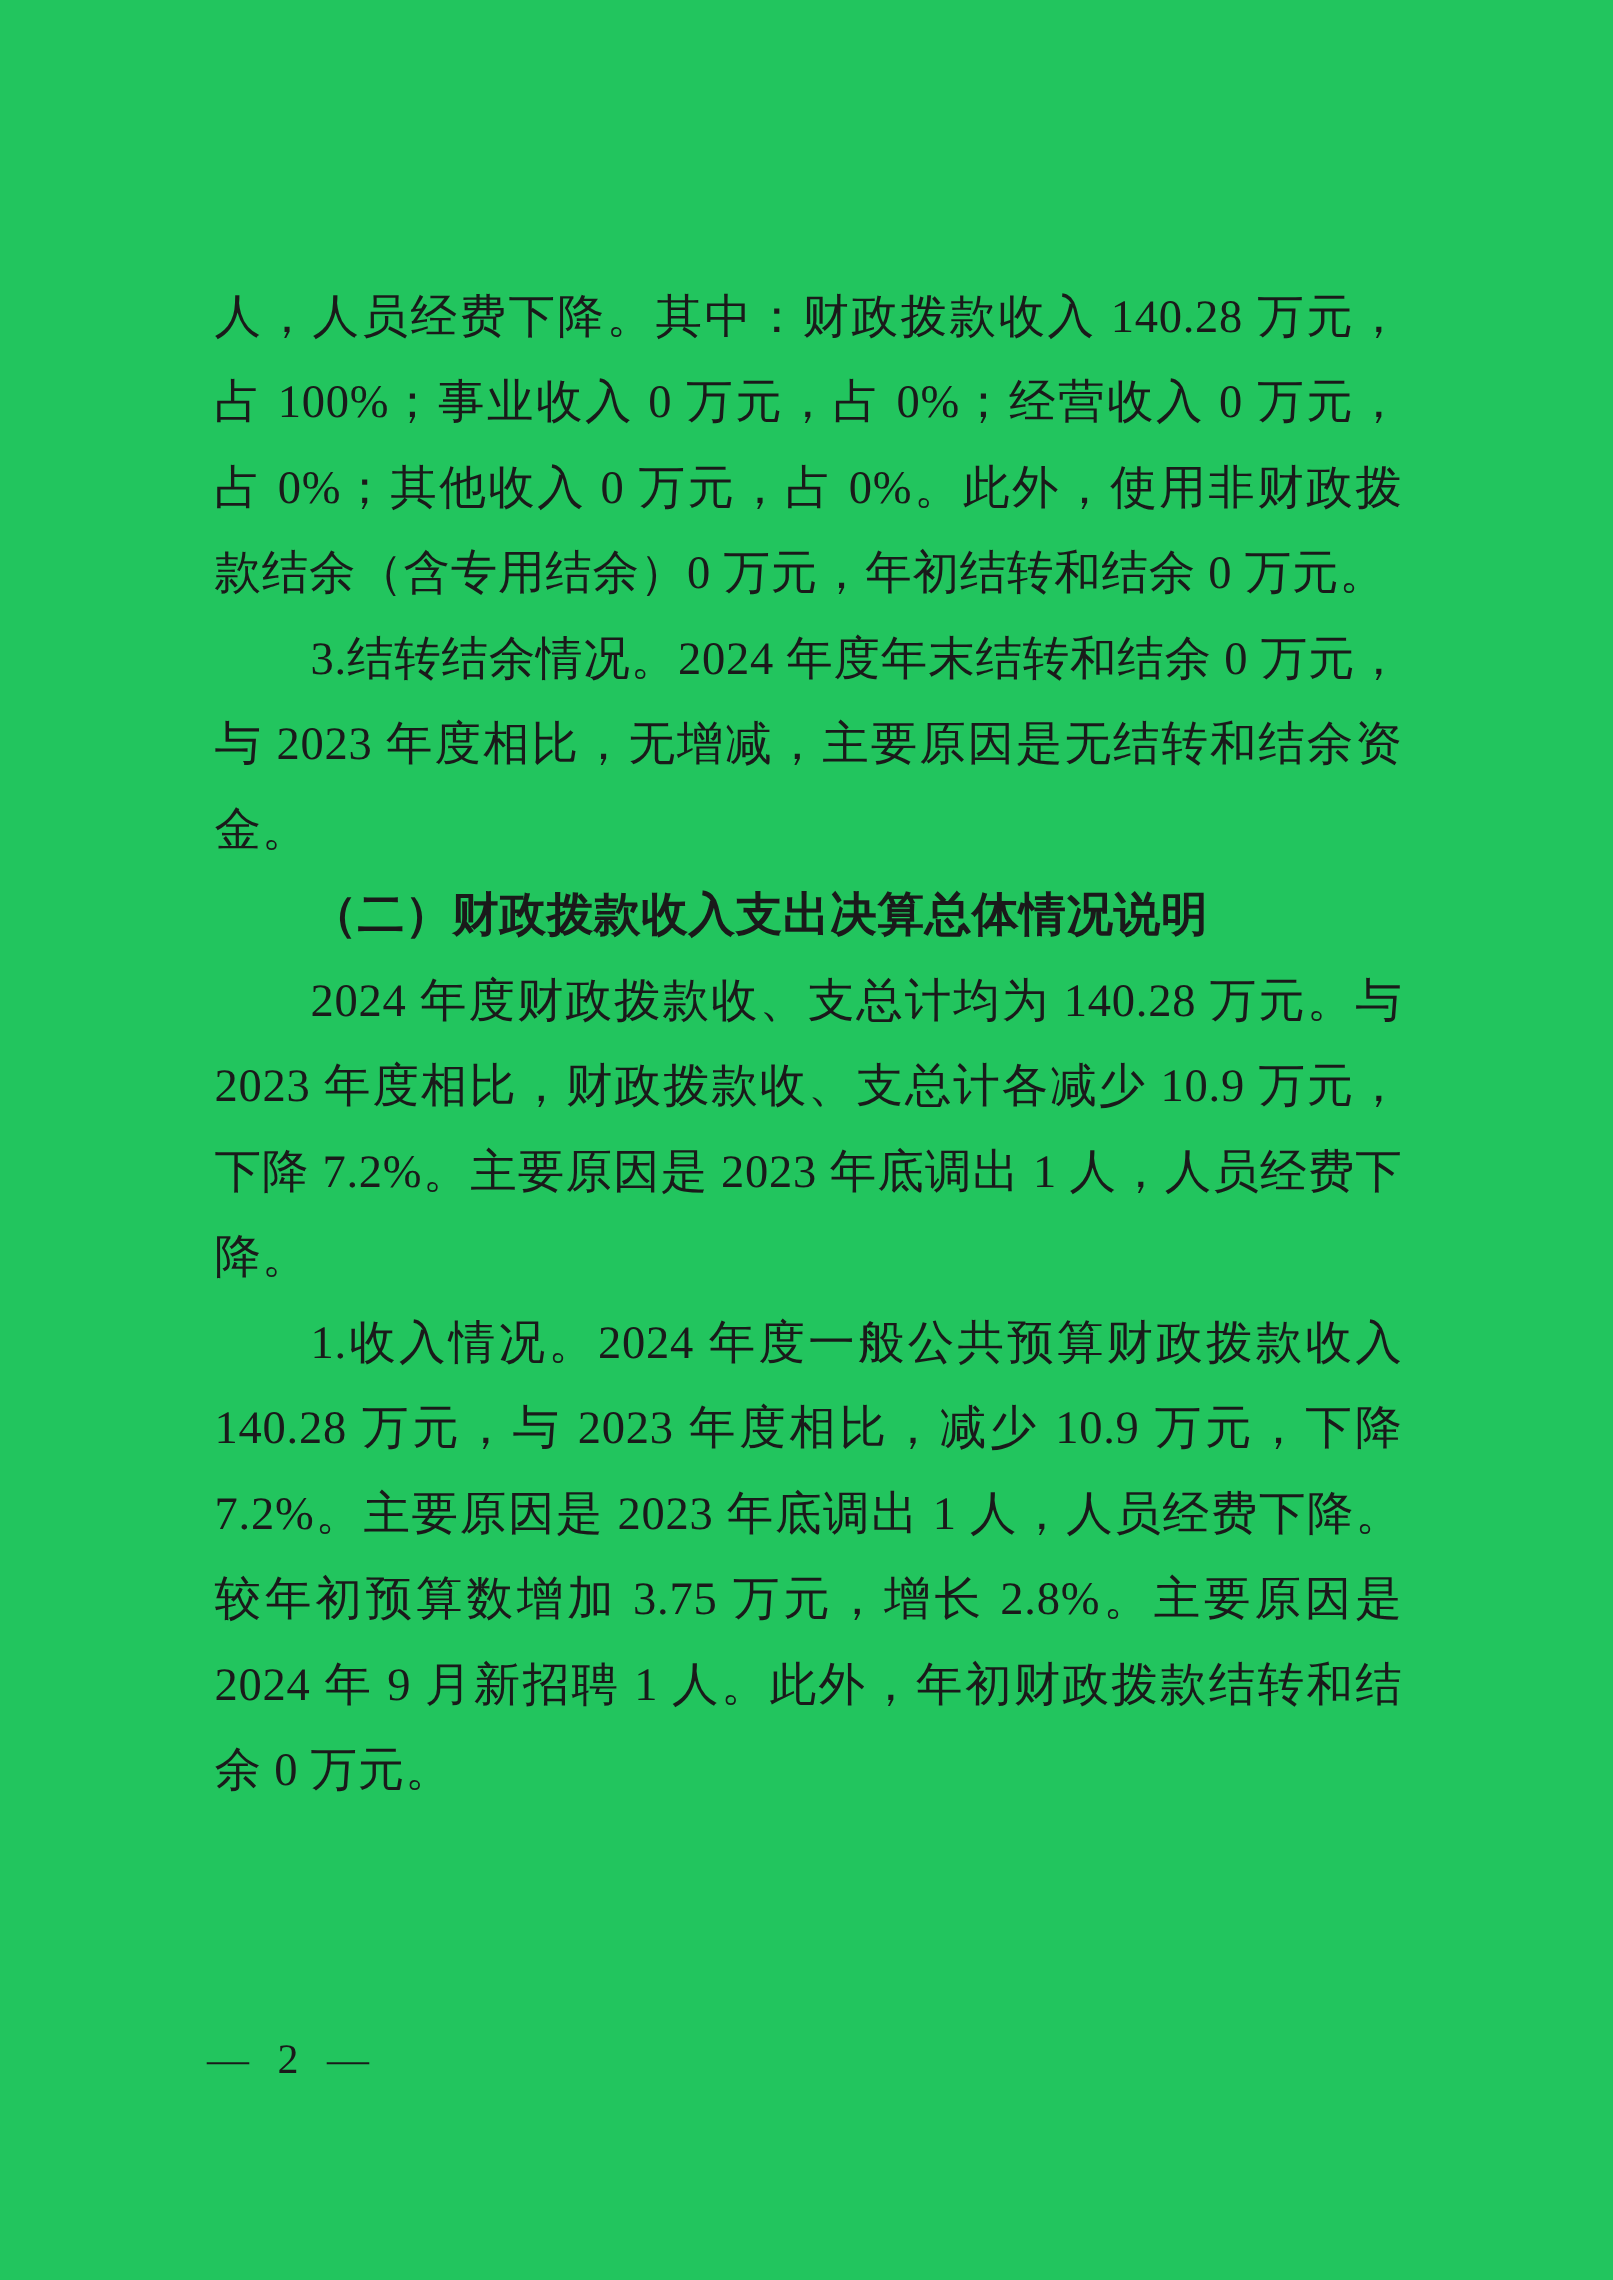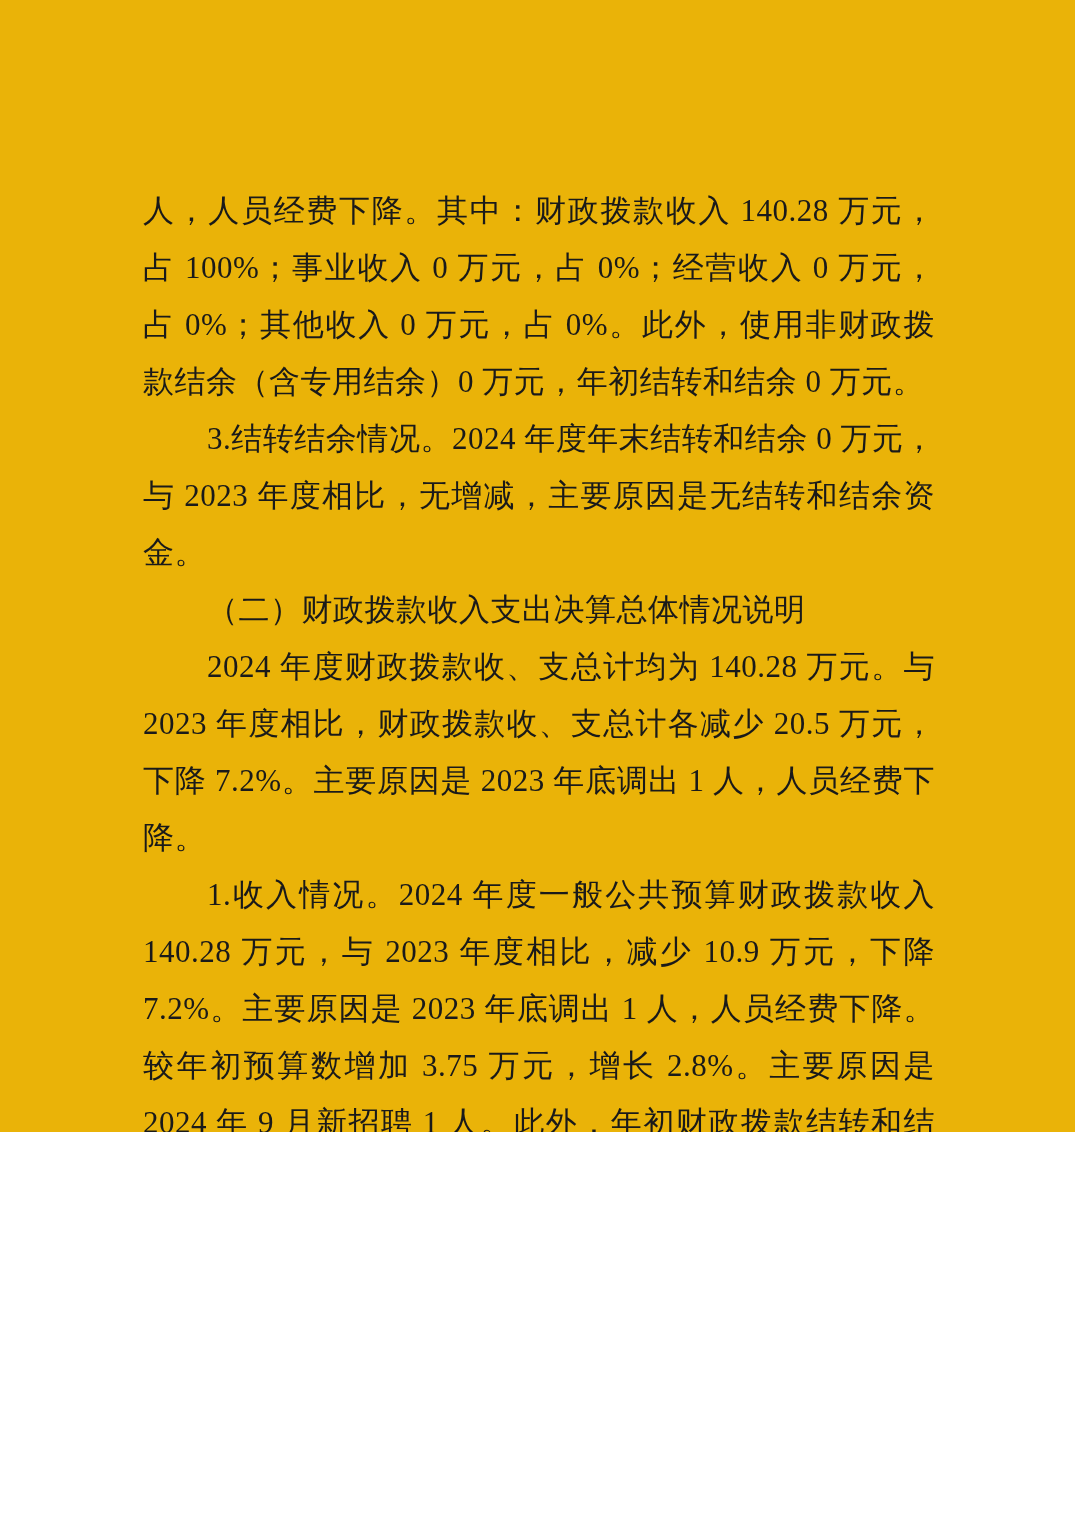--- a/index.html
+++ b/index.html
@@ -6,22 +6,22 @@
   html, body { margin: 0; padding: 0; }
   body {
     width: 1075px;
     height: 1520px;
     background: #ffffff;
     font-family: "Liberation Serif", "DejaVu Serif", serif;
   }
   .page {
     position: relative;
     width: 1075px;
-    height: 1132px;
-    background: #eab308;
+    height: 1520px;
+    background: #22c55e;
     overflow: hidden;
     color: #1a1a1a;
   }
   .content {
     position: absolute;
     left: 143px;
     top: 182px;
     width: 792px;
   }
   .para {
@@ -30,37 +30,37 @@
     line-height: 57px;
     text-align: justify;
     text-justify: inter-ideograph;
     letter-spacing: 0.5px;
     text-indent: 64px;
   }
   .para.no-indent {
     text-indent: 0;
   }
   .heading {
-    font-weight: normal;
+    font-weight: bold;
   }
   .footer {
     position: absolute;
     left: 138px;
     top: 1356px;
     font-size: 28px;
     line-height: 36px;
     color: #1a1a1a;
     letter-spacing: 6px;
   }
 </style>
 </head>
 <body>
 
 <div class="page">
   <div class="content">
     <p class="para no-indent">人，人员经费下降。其中：财政拨款收入 140.28 万元，占 100%；事业收入 0 万元，占 0%；经营收入 0 万元，占 0%；其他收入 0 万元，占 0%。此外，使用非财政拨款结余（含专用结余）0 万元，年初结转和结余 0 万元。</p>
     <p class="para">3.结转结余情况。2024 年度年末结转和结余 0 万元，与 2023 年度相比，无增减，主要原因是无结转和结余资金。</p>
     <p class="para heading">（二）财政拨款收入支出决算总体情况说明</p>
-    <p class="para">2024 年度财政拨款收、支总计均为 140.28 万元。与 2023 年度相比，财政拨款收、支总计各减少 20.5 万元，下降 7.2%。主要原因是 2023 年底调出 1 人，人员经费下降。</p>
+    <p class="para">2024 年度财政拨款收、支总计均为 140.28 万元。与 2023 年度相比，财政拨款收、支总计各减少 10.9 万元，下降 7.2%。主要原因是 2023 年底调出 1 人，人员经费下降。</p>
     <p class="para">1.收入情况。2024 年度一般公共预算财政拨款收入 140.28 万元，与 2023 年度相比，减少 10.9 万元，下降 7.2%。主要原因是 2023 年底调出 1 人，人员经费下降。较年初预算数增加 3.75 万元，增长 2.8%。主要原因是 2024 年 9 月新招聘 1 人。此外，年初财政拨款结转和结余 0 万元。</p>
   </div>
   <div class="footer">— 2 —</div>
 </div>
 
 </body></html>

